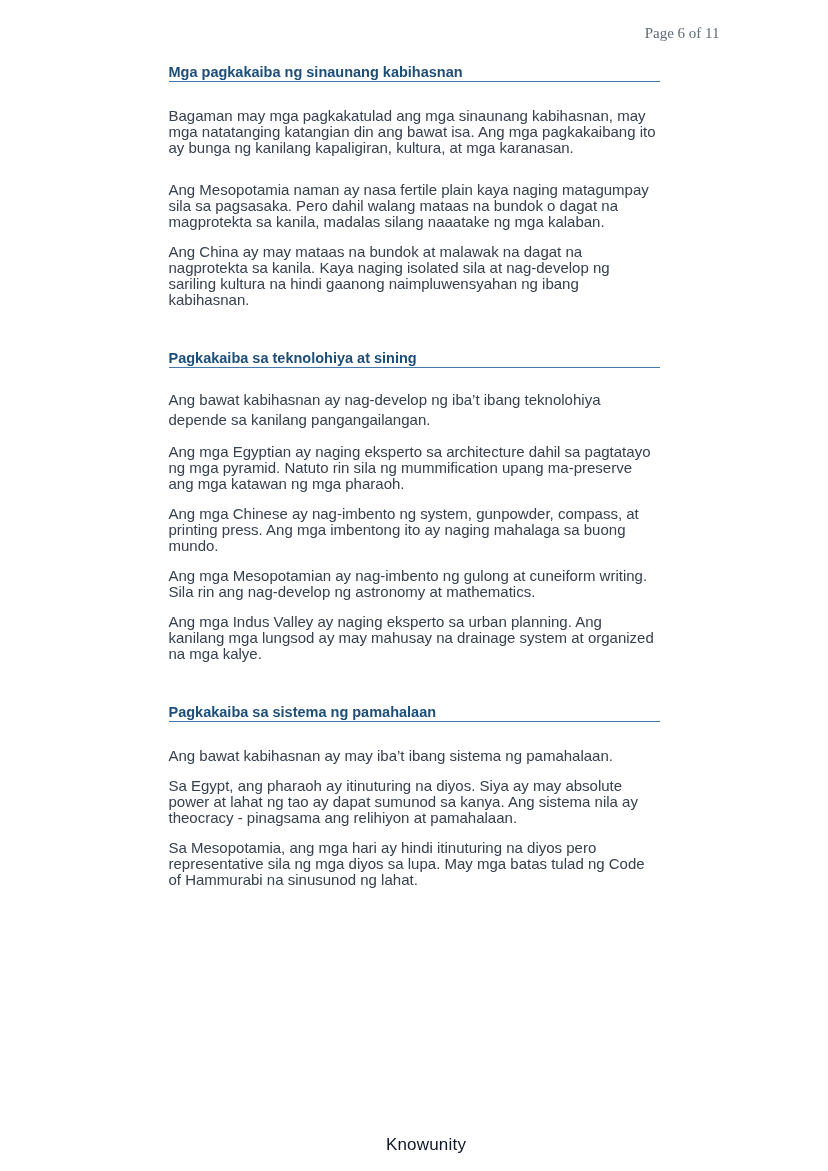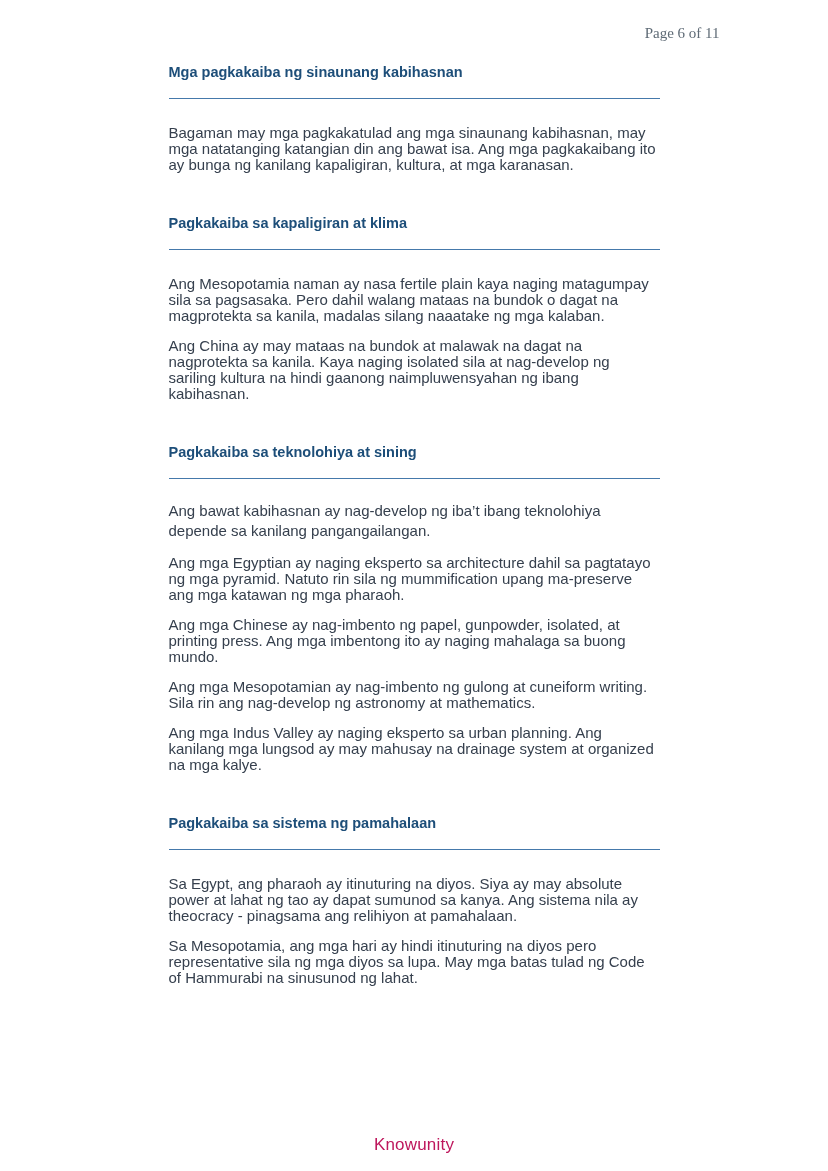--- a/index.html
+++ b/index.html
@@ -25,76 +25,76 @@
   .content {
     position: absolute;
     left: 120px;
     right: 120px;
     top: 58px;
   }
   .section-heading {
     font-size: 14.5px;
     font-weight: bold;
     color: #1d4e79;
-    padding-bottom: 18px;
+    padding-bottom: 1px;
     border-bottom: 1px solid #4579ab;
     margin-top: 42px;
   }
   .section:first-child .section-heading { margin-top: 0; }
   .section .paragraph:first-of-type { margin-top: 26px; }
   .paragraph {
     font-size: 15px;
     line-height: 16px;
     color: #36404e;
     margin-top: 14px;
     max-width: 588px;
   }
   .section-tech .paragraph:first-of-type { line-height: 20px; margin-top: 22px; }
   .footer-brand {
     position: absolute;
     bottom: 22px;
-    left: 0;
+    left: 12px;
     width: 100%;
     text-align: center;
     font-size: 17px;
-    color: #be185d;
+    color: #0f172a;
     letter-spacing: 0.2px;
   }
 </style>
 </head>
 <body>
 
 <div class="page">
 
   <div class="page-indicator">Page 6 of 11</div>
 
   <div class="content">
 
     <div class="section">
       <h2 class="section-heading">Mga pagkakaiba ng sinaunang kabihasnan</h2>
       <p class="paragraph">Bagaman may mga pagkakatulad ang mga sinaunang kabihasnan, may mga natatanging katangian din ang bawat isa. Ang mga pagkakaibang ito ay bunga ng kanilang kapaligiran, kultura, at mga karanasan.</p>
     </div>
 
     <div class="section">
-      <h2 class="section-heading">Pagkakaiba sa kapaligiran at klima</h2>
       <p class="paragraph">Ang Mesopotamia naman ay nasa fertile plain kaya naging matagumpay sila sa pagsasaka. Pero dahil walang mataas na bundok o dagat na magprotekta sa kanila, madalas silang naaatake ng mga kalaban.</p>
       <p class="paragraph">Ang China ay may mataas na bundok at malawak na dagat na nagprotekta sa kanila. Kaya naging isolated sila at nag-develop ng sariling kultura na hindi gaanong naimpluwensyahan ng ibang kabihasnan.</p>
     </div>
 
     <div class="section section-tech">
       <h2 class="section-heading">Pagkakaiba sa teknolohiya at sining</h2>
       <p class="paragraph">Ang bawat kabihasnan ay nag-develop ng iba’t ibang teknolohiya depende sa kanilang pangangailangan.</p>
       <p class="paragraph">Ang mga Egyptian ay naging eksperto sa architecture dahil sa pagtatayo ng mga pyramid. Natuto rin sila ng mummification upang ma-preserve ang mga katawan ng mga pharaoh.</p>
-      <p class="paragraph">Ang mga Chinese ay nag-imbento ng papel, gunpowder, isolated, at printing press. Ang mga imbentong ito ay naging mahalaga sa buong mundo.</p>
+      <p class="paragraph">Ang mga Chinese ay nag-imbento ng system, gunpowder, compass, at printing press. Ang mga imbentong ito ay naging mahalaga sa buong mundo.</p>
       <p class="paragraph">Ang mga Mesopotamian ay nag-imbento ng gulong at cuneiform writing. Sila rin ang nag-develop ng astronomy at mathematics.</p>
       <p class="paragraph">Ang mga Indus Valley ay naging eksperto sa urban planning. Ang kanilang mga lungsod ay may mahusay na drainage system at organized na mga kalye.</p>
     </div>
 
     <div class="section">
       <h2 class="section-heading">Pagkakaiba sa sistema ng pamahalaan</h2>
+      <p class="paragraph">Ang bawat kabihasnan ay may iba’t ibang sistema ng pamahalaan.</p>
       <p class="paragraph">Sa Egypt, ang pharaoh ay itinuturing na diyos. Siya ay may absolute power at lahat ng tao ay dapat sumunod sa kanya. Ang sistema nila ay theocracy - pinagsama ang relihiyon at pamahalaan.</p>
       <p class="paragraph">Sa Mesopotamia, ang mga hari ay hindi itinuturing na diyos pero representative sila ng mga diyos sa lupa. May mga batas tulad ng Code of Hammurabi na sinusunod ng lahat.</p>
 
     </div>
 
   </div>
 
   <div class="footer-brand">Knowunity</div>
 
 </div>

